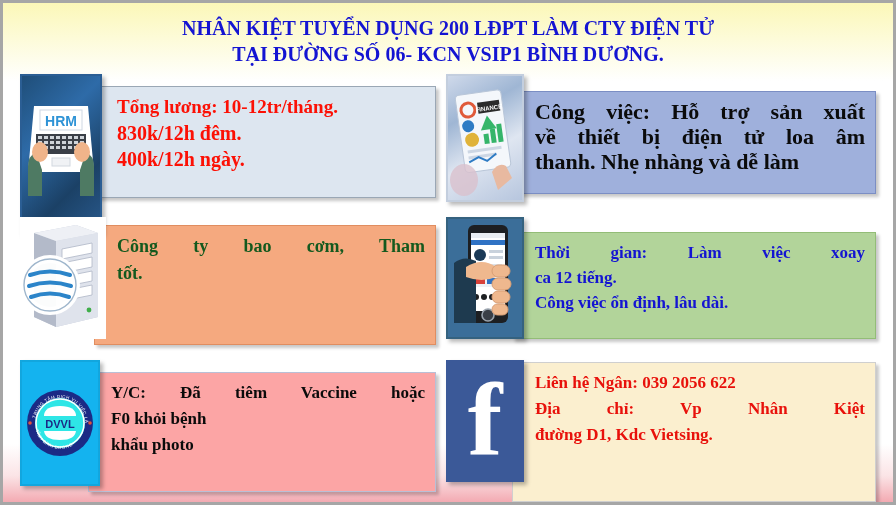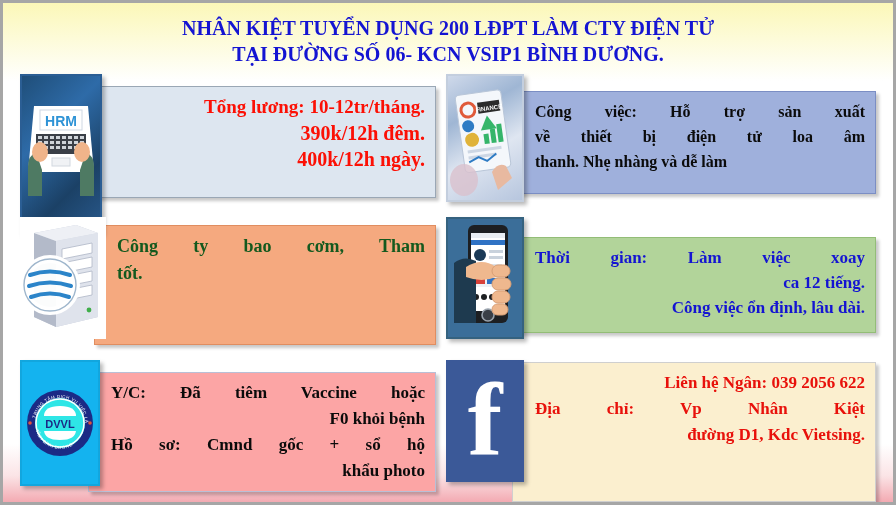--- a/index.html
+++ b/index.html
@@ -81,42 +81,42 @@
   .textbox {
     position: relative;
     box-sizing: border-box;
     flex: 1 1 auto;
     align-self: center;
     padding: 7px 10px 7px 14px;
     font-weight: bold;
     box-shadow: 3px 3px 3px rgba(0,0,0,0.22);
     overflow: hidden;
   }
-  .textbox p { margin: 0; text-align: right; }
+  .textbox p { margin: 0; }
 
   
   .box-salary {
     background: #dde6f0;
     border: 1px solid #9aa7b5;
     border-left: 3px solid #3f72b0;
     color: #fc1005;
     font-size: 20px;
     line-height: 26px;
     margin-left: -12px;
     padding-left: 24px;
     height: 112px;
   }
   .box-salary .lead { font-size: 19px; }
 
   
   .box-job {
     background: #9fb0dc;
     border: 1px solid #7b8ec4;
     color: #0b0b0b;
-    font-size: 16px;
+    font-size: 22px;
     line-height: 25px;
     text-align: justify;
     text-align-last: justify;
     margin-left: -12px;
     padding-left: 22px;
     height: 103px;
   }
   .box-job p:last-child { text-align-last: left; }
 
   
@@ -136,21 +136,21 @@
 
   
   .box-time {
     background: #b2d49a;
     border: 1px solid #93bd77;
     color: #1414d2;
     font-size: 17px;
     line-height: 25px;
     margin-left: -12px;
     padding-left: 22px;
-    height: 96px;
+    height: 107px;
   }
   .box-time .just {
     text-align: justify;
     text-align-last: justify;
   }
 
   
   .box-req {
     background: #fca5a5;
     border: 1px solid #b9bfd6;
@@ -279,21 +279,21 @@
               </g>
               <rect x="30" y="82" width="18" height="8" fill="#f0f2f5" stroke="#d2d8df"></rect>
               <path d="M14,76 q-8,4 -8,14 l0,30 14,0 0,-26 z" fill="#4e7a63"></path>
               <path d="M64,76 q8,4 8,14 l0,30 -14,0 0,-26 z" fill="#4e7a63"></path>
               <ellipse cx="18" cy="76" rx="8" ry="10" fill="#f0b48a"></ellipse>
               <ellipse cx="60" cy="76" rx="8" ry="10" fill="#f0b48a"></ellipse>
             </svg>
           </div>
           <div class="textbox box-salary">
             <p class="lead">Tổng lương: 10-12tr/tháng.</p>
-            <p>390k/12h đêm.</p>
+            <p>830k/12h đêm.</p>
             <p>400k/12h ngày.</p>
           </div>
         </div>
       </div>
 
       <div class="cell">
         <div class="row">
           <div class="icon-tile tile-finance">
             <svg width="74" height="124" viewBox="0 0 74 124">
               <rect x="0" y="0" width="74" height="124" fill="none"></rect>
@@ -417,21 +417,20 @@
               <text font-family="Liberation Sans, sans-serif" font-size="4.4" fill="#ffffff" letter-spacing="0.4">
                 <textPath href="#arcBot" startOffset="8%">TỈNH BÌNH DƯƠNG</textPath>
               </text>
               <circle cx="8" cy="61" r="1.8" fill="#e0533a"></circle>
               <circle cx="68" cy="61" r="1.8" fill="#e0533a"></circle>
             </svg>
           </div>
           <div class="textbox box-req">
             <p class="just">Y/C: Đã tiêm Vaccine hoặc</p>
             <p>F0 khỏi bệnh</p>
-            <p class="just">Hồ sơ: Cmnd gốc + sổ hộ</p>
             <p>khẩu photo</p>
           </div>
         </div>
       </div>
 
       <div class="cell tall">
         <div class="row">
           <div class="icon-tile tile-fb">
             <div class="fb-glyph">f</div>
           </div>

